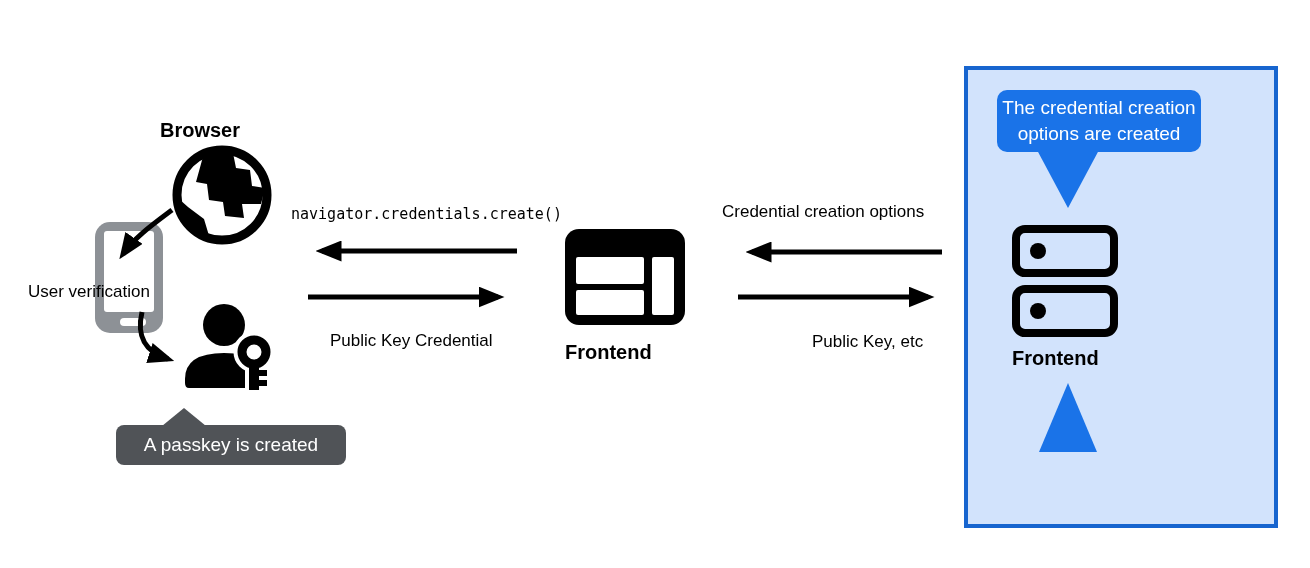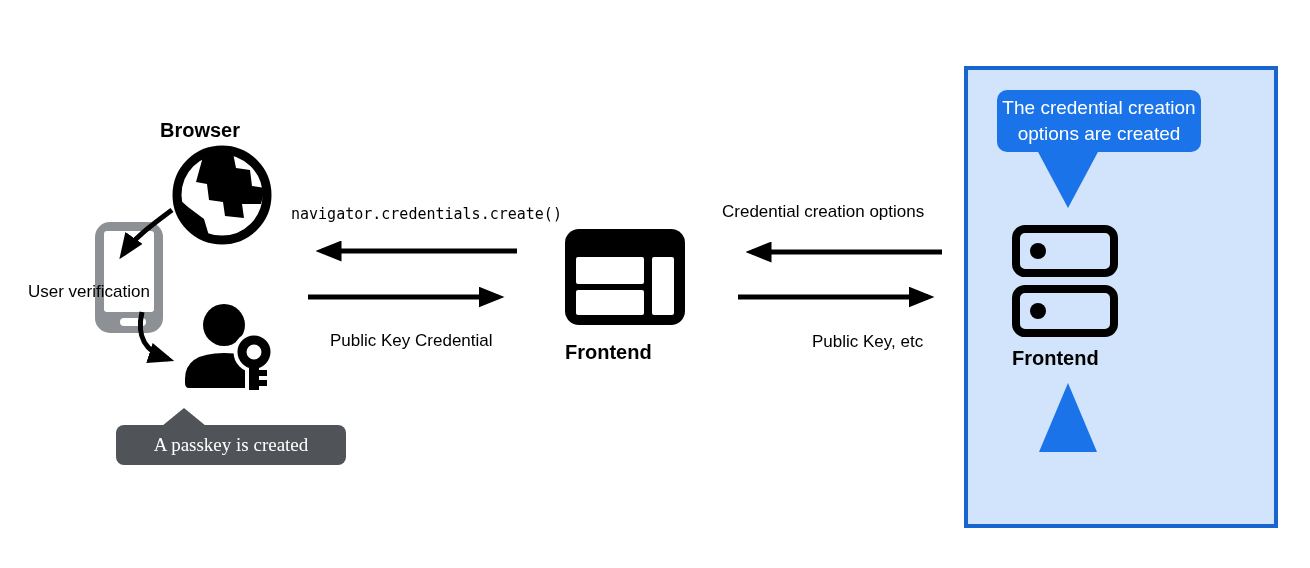--- a/index.html
+++ b/index.html
@@ -48,21 +48,21 @@
 
     <circle cx="76" cy="49" r="12" fill="none" stroke="#ffffff" stroke-width="17"></circle>
     <rect x="67" y="55" width="18" height="33" fill="#ffffff"></rect>
 
     <circle cx="76" cy="49" r="12" fill="none" stroke="#000000" stroke-width="9"></circle>
     <rect x="71" y="59" width="10" height="28" fill="#000000"></rect>
     <rect x="80" y="67" width="9" height="6" fill="#000000"></rect>
     <rect x="80" y="77" width="9" height="6" fill="#000000"></rect>
   </svg>
 
-  <div class="bubble bubble-gray" style="left:116px;top:425px;width:230px;height:40px;font-family:Liberation Serif, serif;">A passkey is created</div>
+  <div class="bubble bubble-gray" style="left:116px;top:425px;width:230px;height:40px;">A passkey is created</div>
   <div class="tail tail-up-gray" style="left:162px;top:408px;"></div>
 
   <div class="mono" style="left:291px;top:205px;">navigator.credentials.create()</div>
   <div class="lbl" style="left:330px;top:331px;text-align:center;">Public Key Credential</div>
 
   <svg style="left:565px;top:229px;" width="120" height="96" viewBox="0 0 120 96">
     <rect x="0" y="0" width="120" height="96" rx="14" fill="#000000"></rect>
     <rect x="11" y="28" width="68" height="27" rx="2" fill="#ffffff"></rect>
     <rect x="11" y="61" width="68" height="25" rx="2" fill="#ffffff"></rect>
     <rect x="87" y="28" width="22" height="58" rx="2" fill="#ffffff"></rect>

